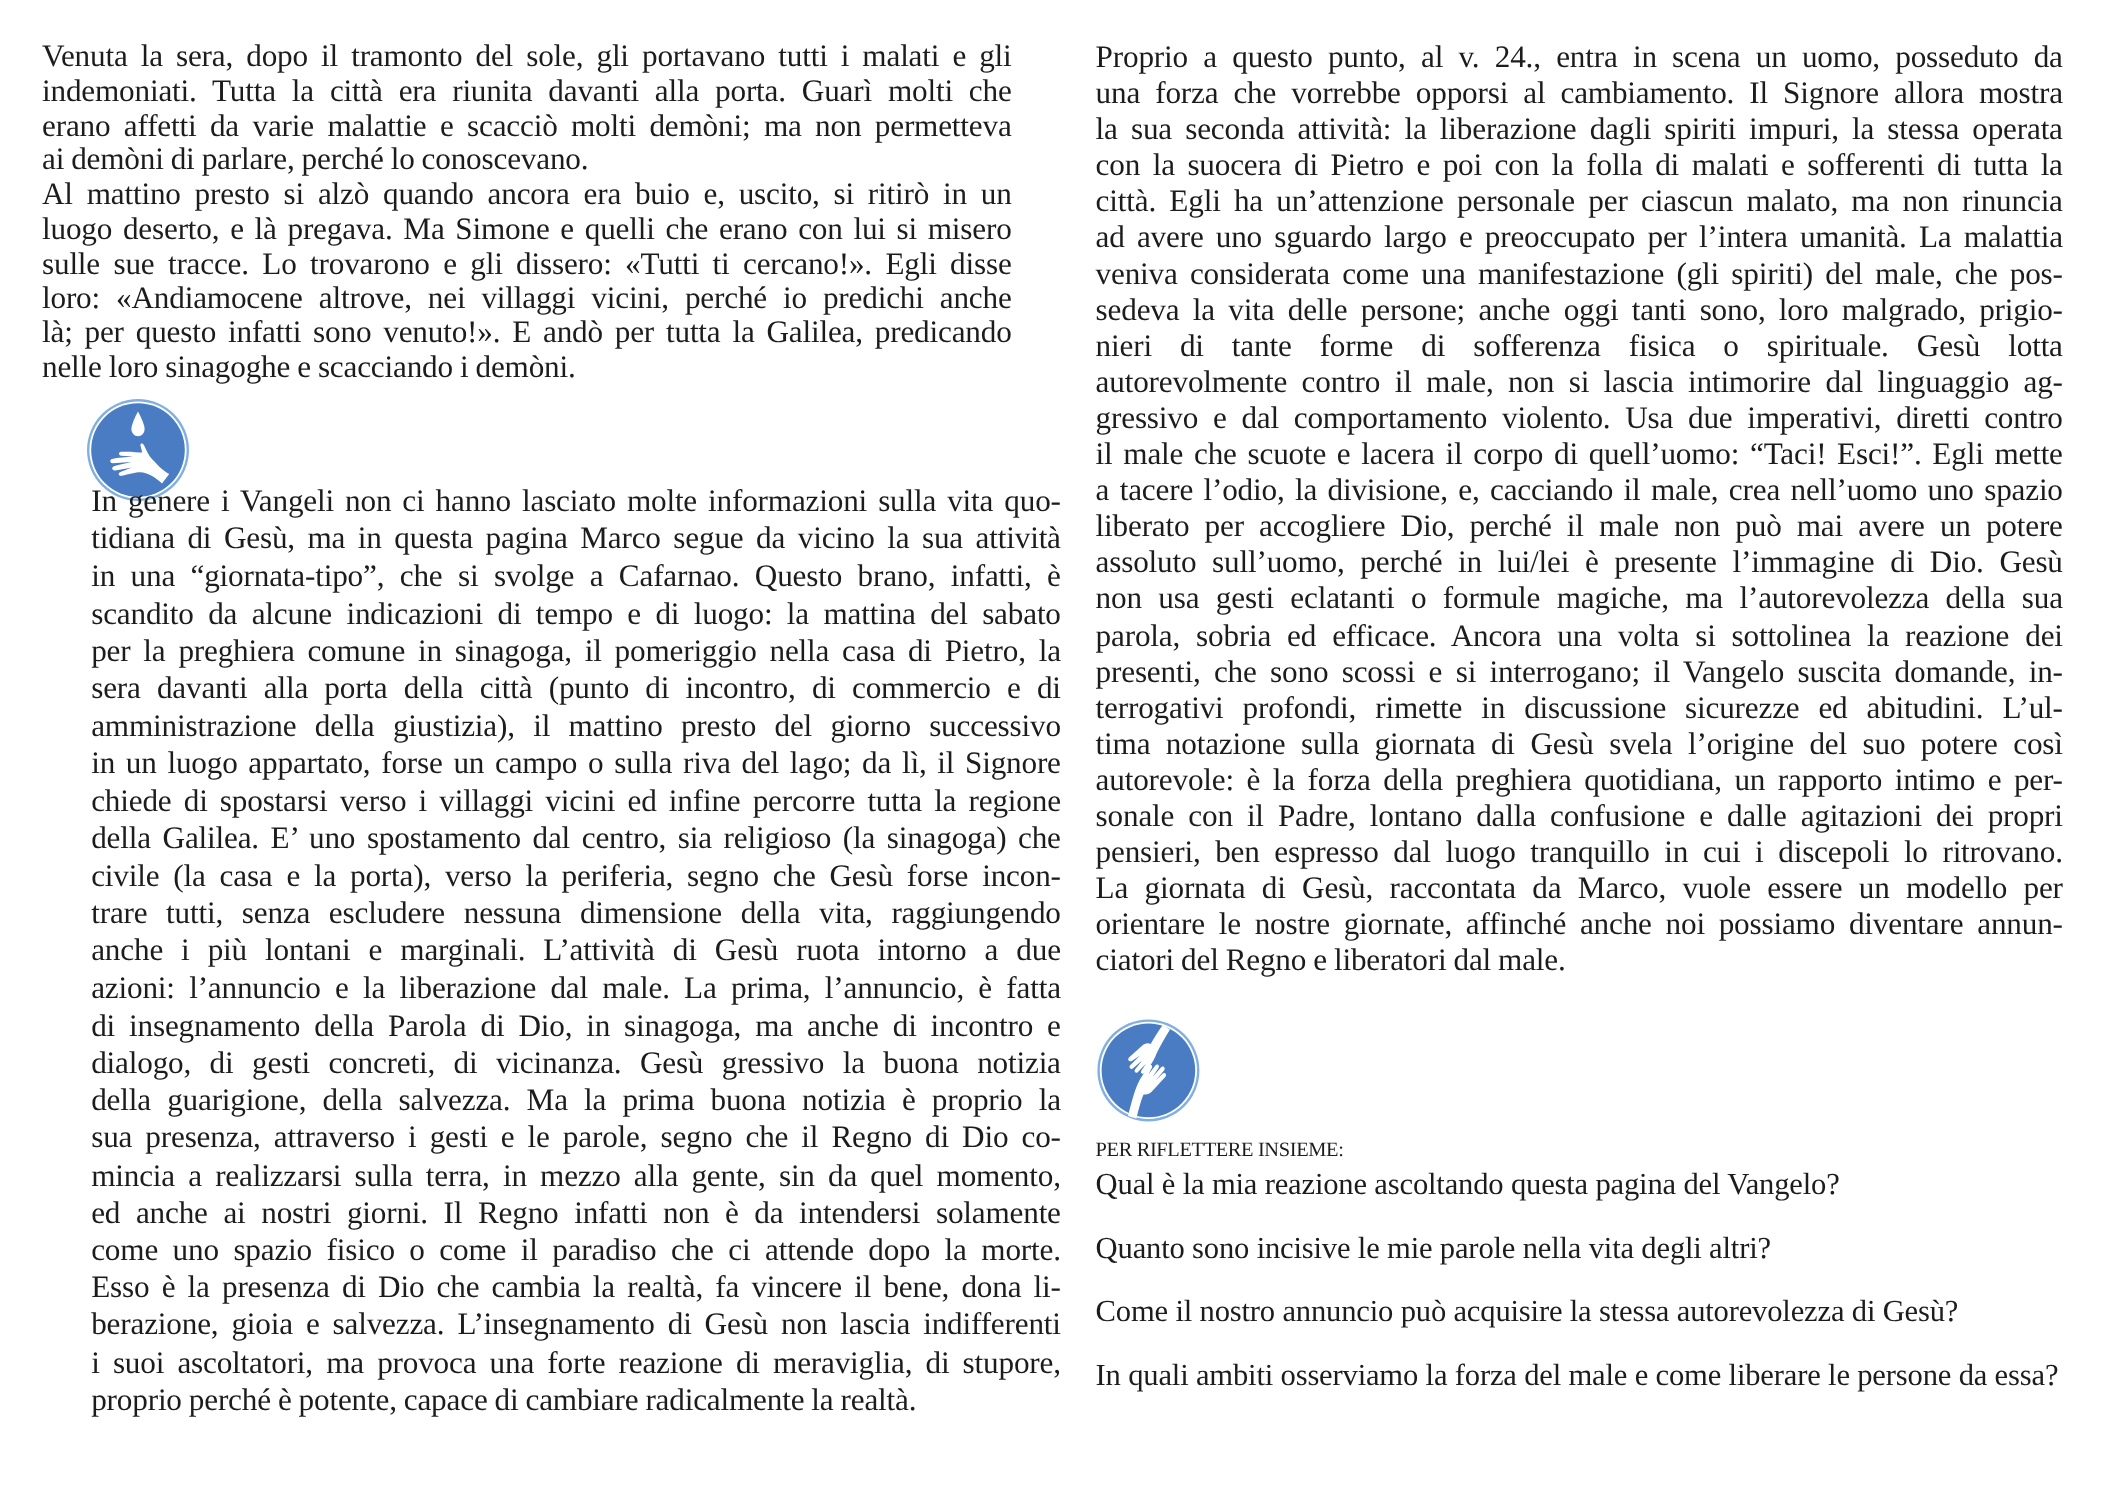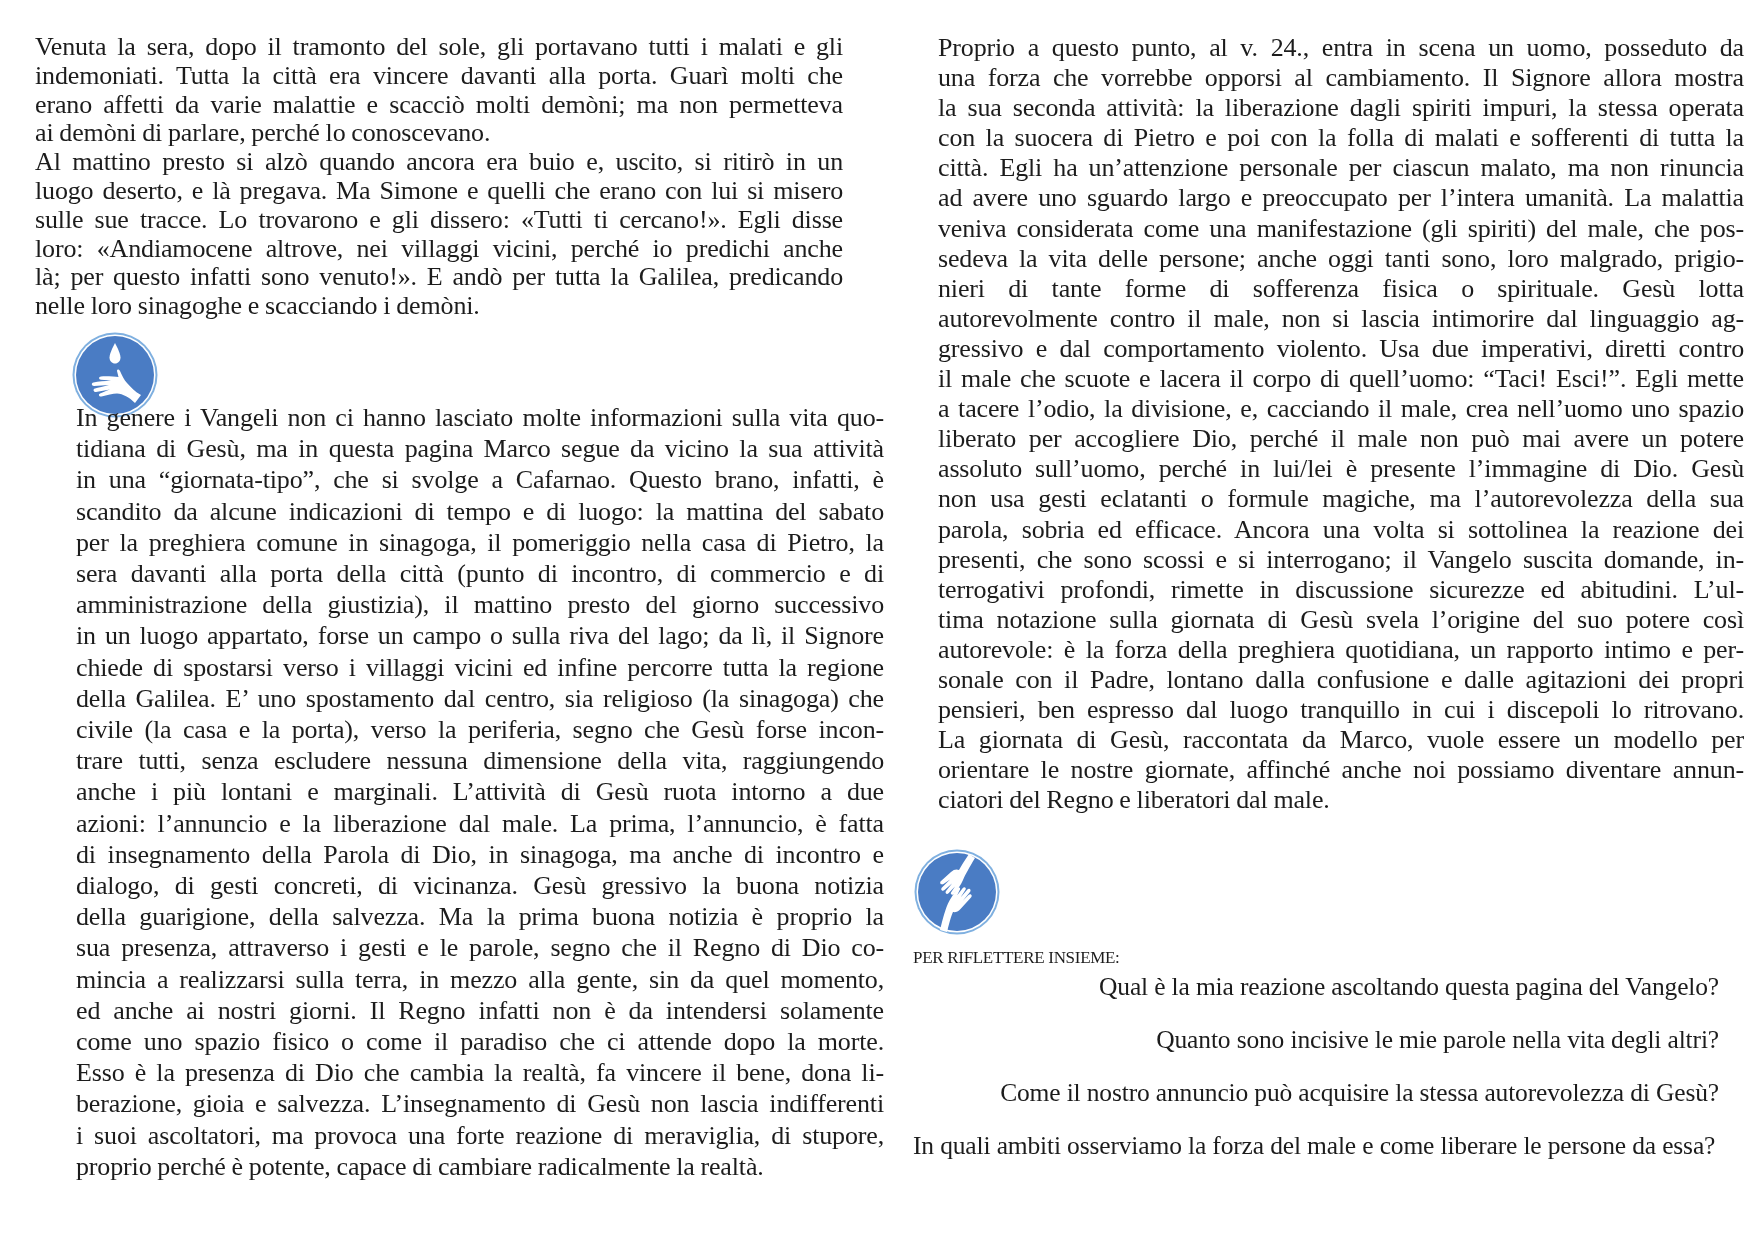--- a/index.html
+++ b/index.html
@@ -60,21 +60,20 @@
       line-height: 28.8px;
     }
     .commentary {
       top: 402px;
       line-height: 31.2px;
       margin-left: 41px;
     }
     .right-commentary {
       top: 33px;
       line-height: 30.1px;
-      margin-left: 25px;
     }
     .icon-badge {
       position: absolute;
       width: 88px;
       height: 88px;
     }
     .icon-badge svg {
       width: 88px;
       height: 88px;
       display: block;
@@ -98,38 +97,37 @@
     .reflect-heading {
       margin: 0;
       line-height: 29px;
       font-weight: normal;
       font-size: 17px;
       letter-spacing: -0.3px;
     }
     .question {
       margin: 0 0 24px 0;
       line-height: 29px;
-      text-align: right;
     }
     .question-list {
       margin: 0;
       padding: 0;
       list-style: none;
     }
   </style>
 </head>
 <body>
 
 <div class="page">
 
   <div class="col col-left">
 
     <div class="para intro" id="intro-para">
         <span class="line">Venuta la sera, dopo il tramonto del sole, gli portavano tutti i malati e gli</span>
-        <span class="line">indemoniati. Tutta la città era vincere davanti alla porta. Guarì molti che</span>
+        <span class="line">indemoniati. Tutta la città era riunita davanti alla porta. Guarì molti che</span>
         <span class="line">erano affetti da varie malattie e scacciò molti demòni; ma non permetteva</span>
         <span class="line last">ai demòni di parlare, perché lo conoscevano.</span>
         <span class="line">Al mattino presto si alzò quando ancora era buio e, uscito, si ritirò in un</span>
         <span class="line">luogo deserto, e là pregava. Ma Simone e quelli che erano con lui si misero</span>
         <span class="line">sulle sue tracce. Lo trovarono e gli dissero: «Tutti ti cercano!».  Egli disse</span>
         <span class="line">loro: «Andiamocene altrove, nei villaggi vicini, perché io predichi anche</span>
         <span class="line">là; per questo infatti sono venuto!».  E andò per tutta la Galilea, predicando</span>
         <span class="line last">nelle loro sinagoghe e scacciando i demòni.</span>
       </div>
 

